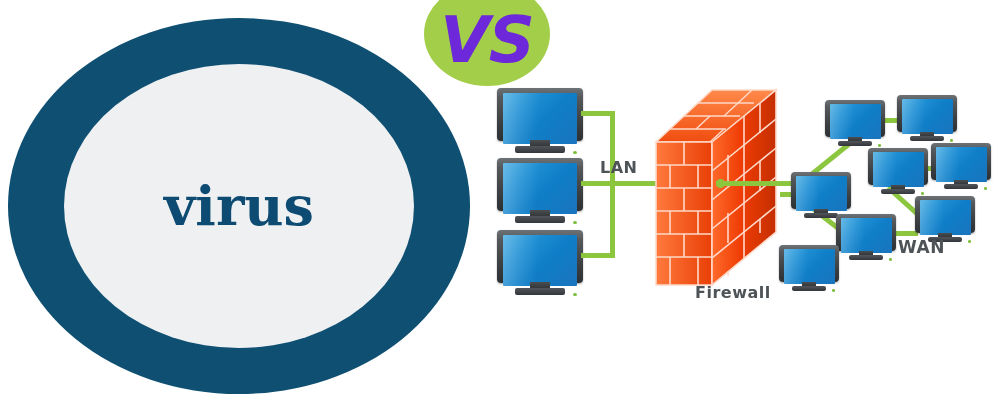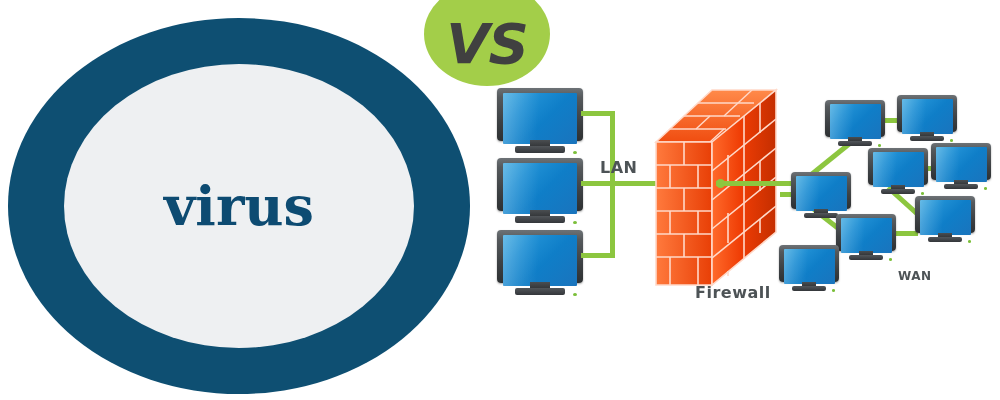--- a/index.html
+++ b/index.html
@@ -62,25 +62,25 @@
     height: 104px;
     border-radius: 50%;
     background: #a3ce49;
     display: flex;
     align-items: flex-end;
     justify-content: center;
     padding-bottom: 14px;
     box-sizing: border-box;
   }
   #vs-label {
-    color: #404040;
+    color: #6d28d9;
     font-family: "DejaVu Sans", sans-serif;
     font-weight: bold;
     font-style: italic;
-    font-size: 56px;
+    font-size: 64px;
     line-height: 1;
     letter-spacing: -1px;
   }
 
   
   #network {
     position: absolute;
     left: 480px;
     top: 0;
     width: 520px;
@@ -182,21 +182,21 @@
   
   .net-label {
     position: absolute;
     color: #4d5356;
     font-family: "DejaVu Sans", "Liberation Sans", sans-serif;
     font-weight: bold;
     letter-spacing: 0.5px;
     white-space: nowrap;
   }
   #label-lan { left: 600px; top: 160px; font-size: 16px; }
-  #label-wan { left: 898px; top: 237px; font-size: 12px; margin-top: 32px; }
+  #label-wan { left: 898px; top: 237px; font-size: 17px; }
   #label-firewall { left: 655px; top: 283px; font-size: 16px; }
 </style>
 </head>
 <body>
 
 <div id="stage">
 
   <div id="antivirus-badge">
     <div id="antivirus-inner">
       <div class="av-line" id="av-line-2">virus</div>

